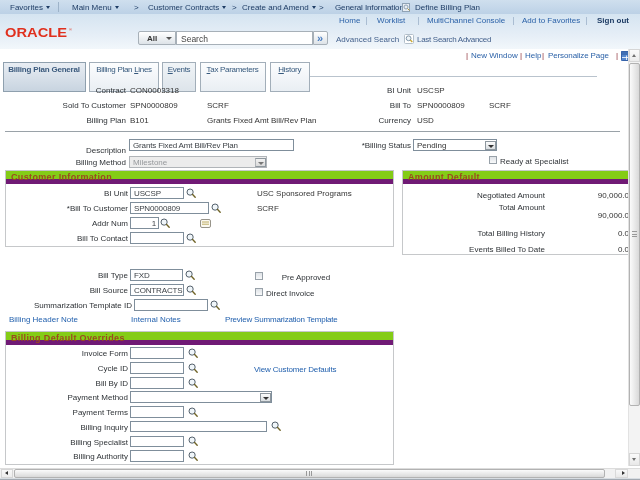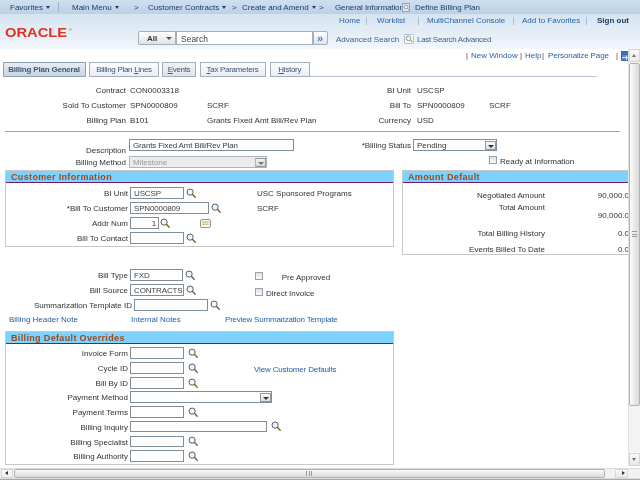--- a/index.html
+++ b/index.html
@@ -3,28 +3,28 @@
 *{margin:0;padding:0;box-sizing:border-box}
 body{width:640px;height:480px;overflow:hidden;font-family:"Liberation Sans",sans-serif;background:#fff}
 #pg{position:relative;width:640px;height:480px;overflow:hidden;background:#fff}
 .ab{position:absolute;white-space:nowrap}
 .lb{position:absolute;white-space:nowrap;font-size:8px;font-weight:normal;color:#2e3236;text-align:right}
 .vl{position:absolute;white-space:nowrap;font-size:8px;color:#333}
 .lk{position:absolute;white-space:nowrap;font-size:8px;color:#2361ae}
 .in{position:absolute;height:11.5px;border:1px solid #7f8e9b;background:#fff;font-size:8px;color:#3a3f44;padding:1px 0 0 3px;line-height:9px;white-space:nowrap;letter-spacing:-0.15px}
 .cb{position:absolute;width:8px;height:8px;border:1px solid #98a1a9;background:linear-gradient(#dfe3e7,#f8f9fa)}
 .gb{position:absolute;left:5px;width:389px;border:1px solid #c6c8ca;background:#fff}
-.gt{height:12px;background:#7dd3fc;border-bottom:1px solid #701a75;font-size:9px;font-weight:bold;color:#9a4a1e;padding:1px 0 7px 5px;line-height:10px;letter-spacing:0.35px}
+.gt{height:12px;background:#84cc16;border-bottom:5px solid #701a75;font-size:9px;font-weight:bold;color:#9a4a1e;padding:1px 0 7px 5px;line-height:10px;letter-spacing:0.35px}
 .dd{position:absolute;border:1px solid #7f8e9b;background:#fff;font-size:8px;color:#333;padding:1px 0 0 3px;line-height:9px}
 .db{position:absolute;right:0.5px;top:0.5px;width:11px;background:linear-gradient(#fbfcfc,#d9dde0);border:1px solid #8e979e}
 .tri{width:0;height:0;border-left:3px solid transparent;border-right:3px solid transparent;border-top:3px solid #333;position:absolute}
 .mg{position:absolute}
 .bt{display:inline-block;width:0;height:0;border-left:2.5px solid transparent;border-right:2.5px solid transparent;border-top:3.5px solid #1e3c64;margin-left:3px;vertical-align:1px}
 .bc{color:#1e3c64;font-size:8px;position:absolute;top:3px}
-.tab{position:absolute;top:62px;height:15px;border:1px solid #a2aeb9;background:linear-gradient(#fcfdfe,#e9eef3);font-size:8px;color:#35587c;text-align:center;line-height:13px}
+.tab{position:absolute;top:62px;height:30px;border:1px solid #a2aeb9;background:linear-gradient(#fcfdfe,#e9eef3);font-size:8px;color:#35587c;text-align:center;line-height:13px}
 </style></head><body>
 <div id="pg">
 <div class="ab" style="left:0;top:0;width:640px;height:14px;background:linear-gradient(#cfdfee,#bcd1e6)"></div>
 <span class="bc" style="left:10px">Favorites<span class="bt"></span></span>
 <div class="ab" style="left:58px;top:2px;width:1px;height:10px;background:#9db3c9"></div>
 <span class="bc" style="left:72px">Main Menu<span class="bt"></span></span>
 <span class="bc" style="left:134px;font-size:8px">&gt;</span>
 <span class="bc" style="left:148px">Customer Contracts<span class="bt"></span></span>
 <span class="bc" style="left:232px;font-size:8px">&gt;</span>
 <span class="bc" style="left:242px">Create and Amend<span class="bt"></span></span>
@@ -101,21 +101,21 @@
 <div class="in" style="left:129px;top:139px;width:165px">Grants Fixed Amt Bill/Rev Plan</div>
 <div class="lb" style="left:291px;top:141px;width:120px">*Billing Status</div>
 <div class="dd" style="left:413px;top:139px;width:84px;height:11.5px">Pending<div class="db" style="height:9.5px">
         <div class="tri" style="left:2.5px;top:3px"></div>
       </div></div>
 <div class="lb" style="left:6px;top:158px;width:120px">Billing Method</div>
 <div class="dd" style="left:129px;top:156px;width:138px;height:11.5px;background:#ececec;color:#96999c;border-color:#b0b4b8">Milestone<div class="db" style="height:9.5px;background:linear-gradient(#f2f2f2,#d9d9d9);border-left-color:#b0b4b8">
         <div class="tri" style="left:2px;top:3px;border-top-color:#777"></div>
       </div></div>
 <div class="cb" style="left:489px;top:156px"></div>
-<div class="lb" style="left:500px;top:157px;width:80px;text-align:left">Ready at Information</div>
+<div class="lb" style="left:500px;top:157px;width:80px;text-align:left">Ready at Specialist</div>
 <div class="gb" style="top:170px;height:77px">
       <div class="gt">Customer Information</div>
     </div>
 <div class="lb" style="left:8px;top:189px;width:120px">BI Unit</div>
 <div class="in" style="left:130px;top:187px;width:54px">USCSP</div>
 <svg class="mg" style="left:186px;top:187.5px" width="11" height="11" viewBox="0 0 11 11">
       <circle cx="4.1" cy="4.1" r="3.1" fill="#f0f6fa" stroke="#535f6a" stroke-width="1"></circle>
       <line x1="6.6" y1="6.6" x2="9.2" y2="9.2" stroke="#6f6326" stroke-width="1.4" stroke-linecap="round"></line>
     </svg>
 <span class="vl" style="left:257px;top:189px">USC Sponsored Programs</span>

